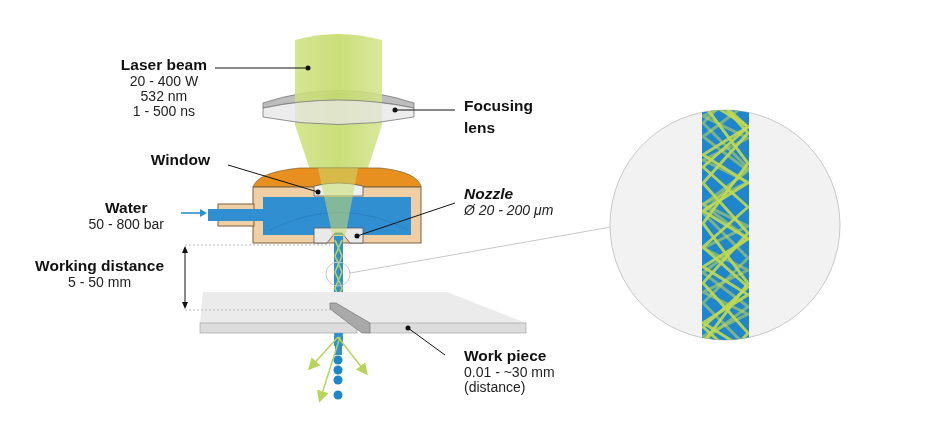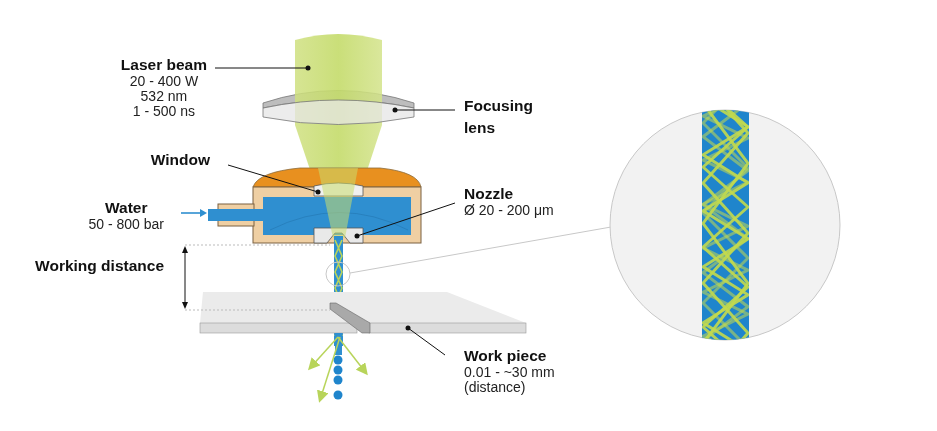--- a/index.html
+++ b/index.html
@@ -124,27 +124,28 @@
 
 <div class="lbl right" style="right:727px; top:151px;">
   <div class="title">Window</div>
 </div>
 
 <div class="lbl right" style="right:773px; top:199px;">
   <div class="title">Water</div>
   <div class="sub">50 - 800 bar</div>
 </div>
 
-<div class="lbl" style="left:464px; top:185px;">
+<div class="lbl" style="left:464px; top:185px;font-style:italic;">
   <div class="title">Nozzle</div>
   <div class="sub">Ø 20 - 200 μm</div>
 </div>
 
 <div class="lbl right" style="right:773px; top:257px;">
   <div class="title">Working distance</div>
+  <div class="sub">5 - 50 mm</div>
 </div>
 
 <div class="lbl" style="left:464px; top:347px;">
   <div class="title">Work piece</div>
   <div class="sub">0.01 - ~30 mm</div>
   <div class="sub">(distance)</div>
 </div>
 
 <div class="lbl center" style="left:610px; width:232px; top:54px;">
 </div>

